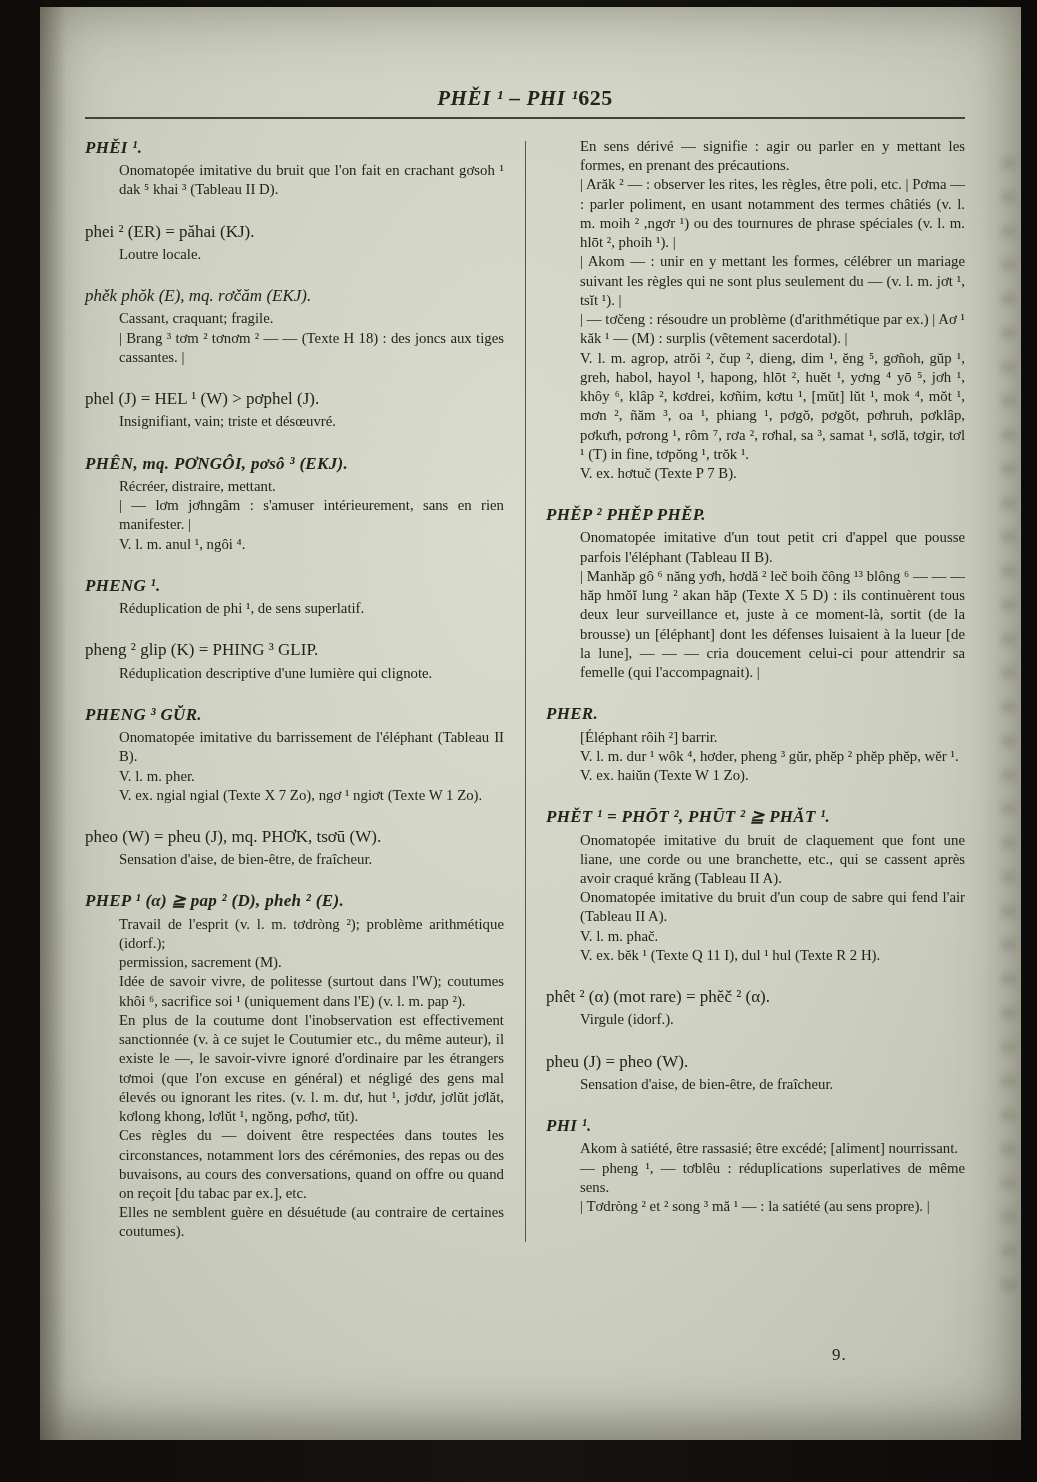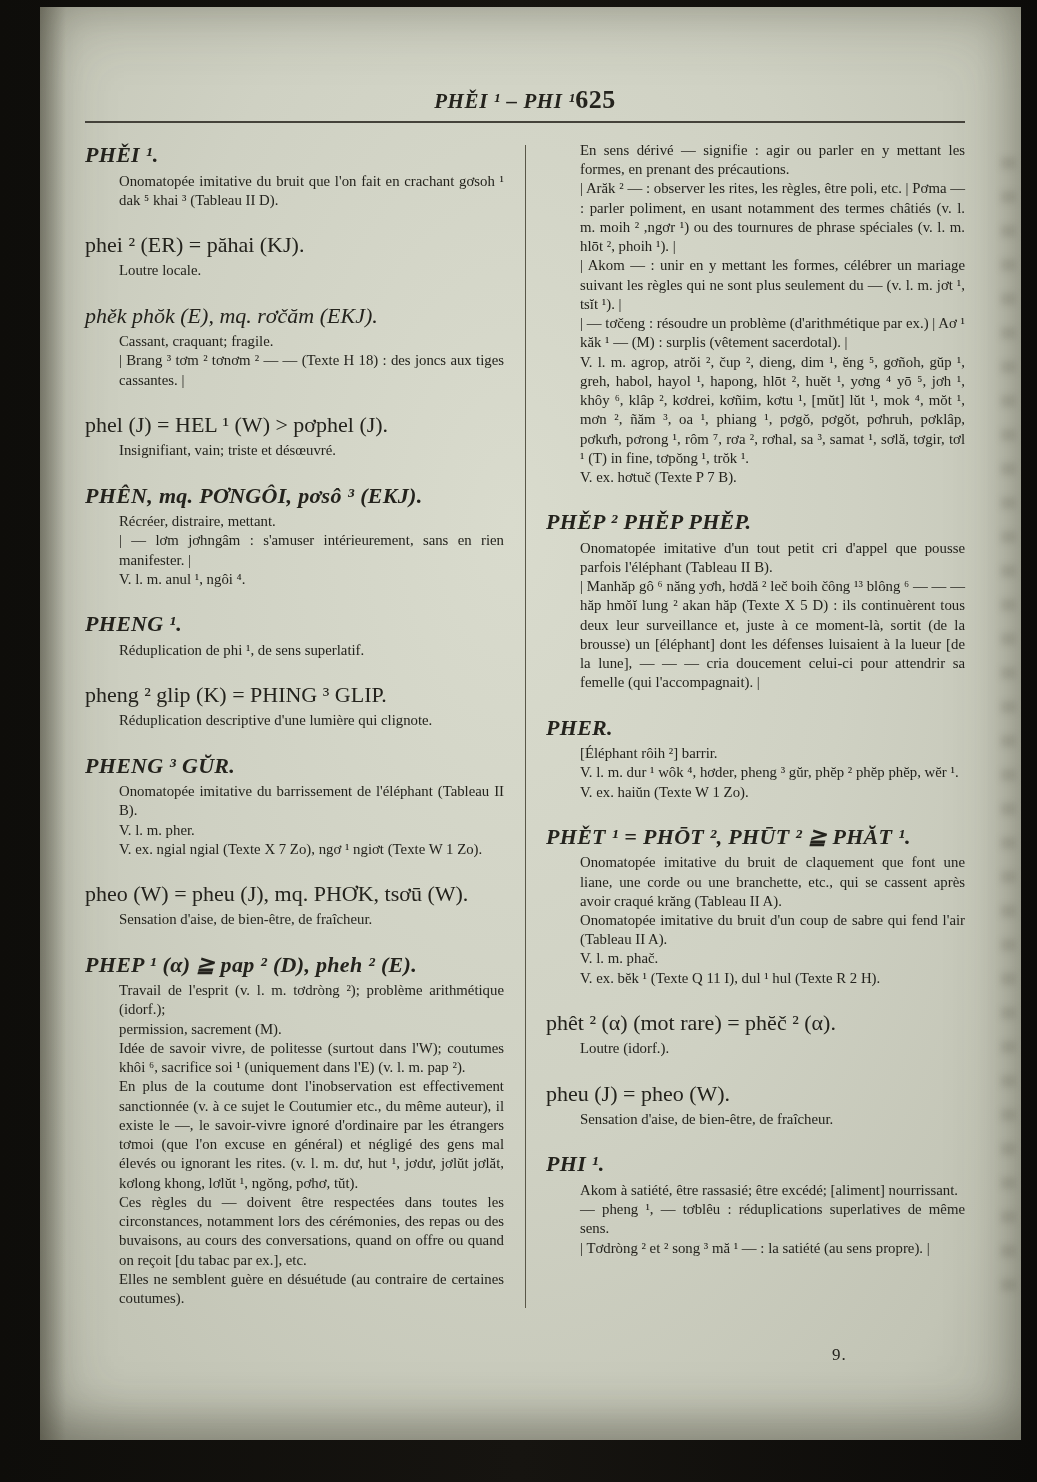--- a/index.html
+++ b/index.html
@@ -23,35 +23,35 @@
     left: 45px; right: 56px; top: 78px;
   }
   .header-row {
     display: flex; justify-content: center; align-items: baseline;
     padding: 0 2px 4px 2px;
   }
   .running-head {
     font-style: italic; font-weight: bold;
     font-size: 21px; letter-spacing: 0.6px;
   }
-  .page-number { font-weight: bold; font-size: 26px; letter-spacing: 0.5px; }
+  .page-number { font-weight: bold; font-size: 22px; letter-spacing: 0.5px; }
   .rule {
     border-top: 2px solid #44423a;
     margin: 2px 0 18px 0;
   }
   .columns { display: flex; align-items: stretch; justify-content: space-between; }
   .col {
     width: 419px; flex: none;
     font-size: 14.8px; line-height: 1.3;
     text-align: justify;
   }
   .divider { width: 1px; flex: none; background: #595748; margin: 4px 20px 0 20px; }
   .entry { margin-top: 21px; }
   .col .entry:first-child { margin-top: 0; }
-  .headword { line-height: 1.25; margin: 0 0 3px 0; font-size: 22px; }
+  .headword { line-height: 1.25; margin: 0 0 3px 0; font-size: 17px; }
   .hw-caps { font-weight: bold; font-style: italic; letter-spacing: 0.3px; }
   .hw-roman { font-weight: normal; }
   .hw-italic { font-style: italic; }
   .entry-body { padding-left: 34px; }
   .entry-body p { margin: 0; }
   .footer-number {
     position: absolute; left: 792px; top: 1338px;
     font-size: 17px; letter-spacing: 1px;
   }
   .smudge {
@@ -185,21 +185,21 @@
             <div class="entry-body">
               <p>Onomatopée imitative du bruit de claquement que font une liane, une corde ou une branchette, etc., qui se cassent après avoir craqué krăng (Tableau II A).</p>
               <p>Onomatopée imitative du bruit d'un coup de sabre qui fend l'air (Tableau II A).</p>
               <p>V. l. m. phač.</p>
               <p>V. ex. bĕk ¹ (Texte Q 11 I), dul ¹ hul (Texte R 2 H).</p>
             </div>
           </div>
           <div class="entry">
             <div class="headword hw-roman">phêt ² (α) (mot rare) = phĕč ² (α).</div>
             <div class="entry-body">
-              <p>Loutre (idorf.).</p>
+              <p>Virgule (idorf.).</p>
             </div>
           </div>
           <div class="entry">
             <div class="headword hw-roman">pheu (J) = pheo (W).</div>
             <div class="entry-body">
               <p>Sensation d'aise, de bien-être, de fraîcheur.</p>
             </div>
           </div>
           <div class="entry">
             <div class="headword hw-caps">PHI ¹.</div>

